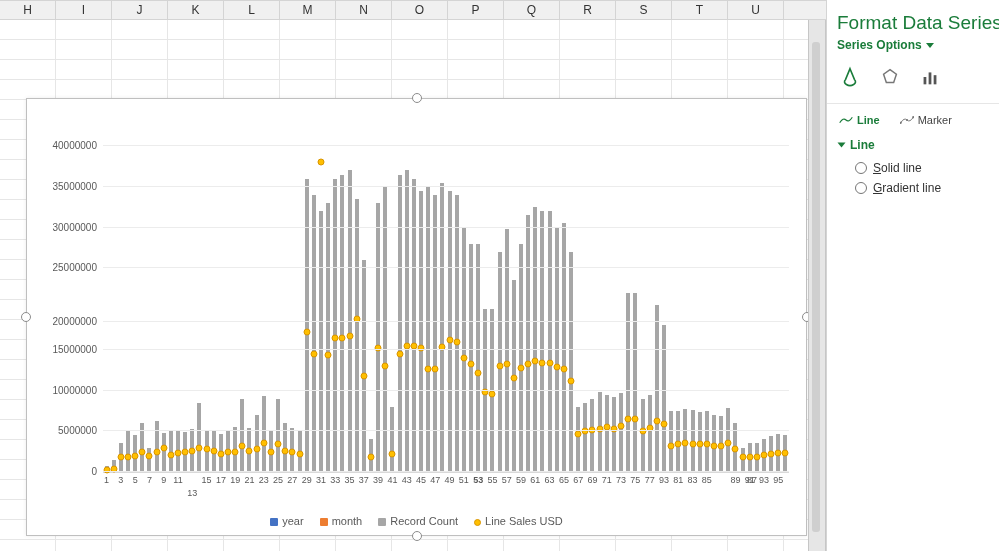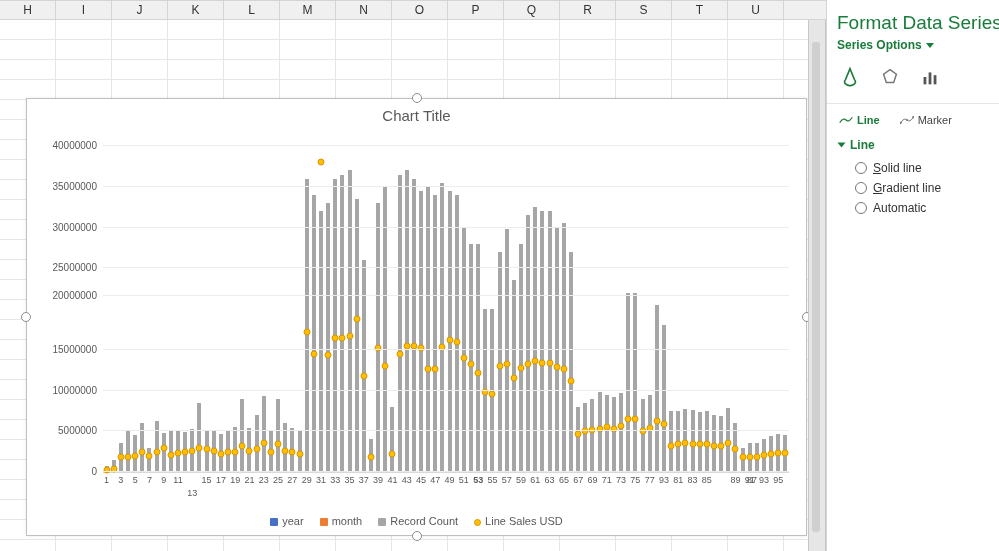--- a/index.html
+++ b/index.html
@@ -231,21 +231,20 @@
   </div>
 
 <div class="grid-body"></div>
 
 <div class="chart-object">
   <div class="sel-handle sel-n"></div>
   <div class="sel-handle sel-s"></div>
   <div class="sel-handle sel-w"></div>
   <div class="sel-handle sel-e"></div>
 
-  <div class="chart-title">Chart Title</div>
 
   <div class="plot-area" id="plot-area">
     <div class="bars-wrap" id="bars-wrap">
         <div class="bar" style="left: 1.57292px; height: 5.705px;"></div>
         <div class="bar" style="left: 8.71875px; height: 12.225px;"></div>
         <div class="bar" style="left: 15.8646px; height: 28.525px;"></div>
         <div class="bar" style="left: 23.0104px; height: 40.75px;"></div>
         <div class="bar" style="left: 30.1562px; height: 36.675px;"></div>
         <div class="bar" style="left: 37.3021px; height: 48.9px;"></div>
         <div class="bar" style="left: 44.4479px; height: 24.45px;"></div>
@@ -442,21 +441,21 @@
       </div>
       <div class="grid-line" style="bottom: 40.75px;">
         <span>5000000</span>
       </div>
       <div class="grid-line" style="bottom: 81.5px;">
         <span>10000000</span>
       </div>
       <div class="grid-line" style="bottom: 122.25px;">
         <span>15000000</span>
       </div>
-      <div class="grid-line" style="bottom: 176px;">
+      <div class="grid-line" style="bottom: 150px;">
         <span>20000000</span>
       </div>
       <div class="grid-line" style="bottom: 203.75px;">
         <span>25000000</span>
       </div>
       <div class="grid-line" style="bottom: 244.5px;">
         <span>30000000</span>
       </div>
       <div class="grid-line" style="bottom: 285.25px;">
         <span>35000000</span>
@@ -569,18 +568,14 @@
   </div>
   <div class="radio-list">
     <label>
       <input type="radio" name="lineopt" style="">
       <span><span class="underline">S</span><span id="sl-rest">olid line</span></span>
     </label>
     <label>
       <input type="radio" name="lineopt" style="">
       <span><span class="underline">G</span><span id="gl-rest">radient line</span></span>
     </label>
-    <label>
-      <input type="radio" name="lineopt" style="">
-      <span>Automatic</span>
-    </label>
   </div>
 </div>
 
 </body></html>

